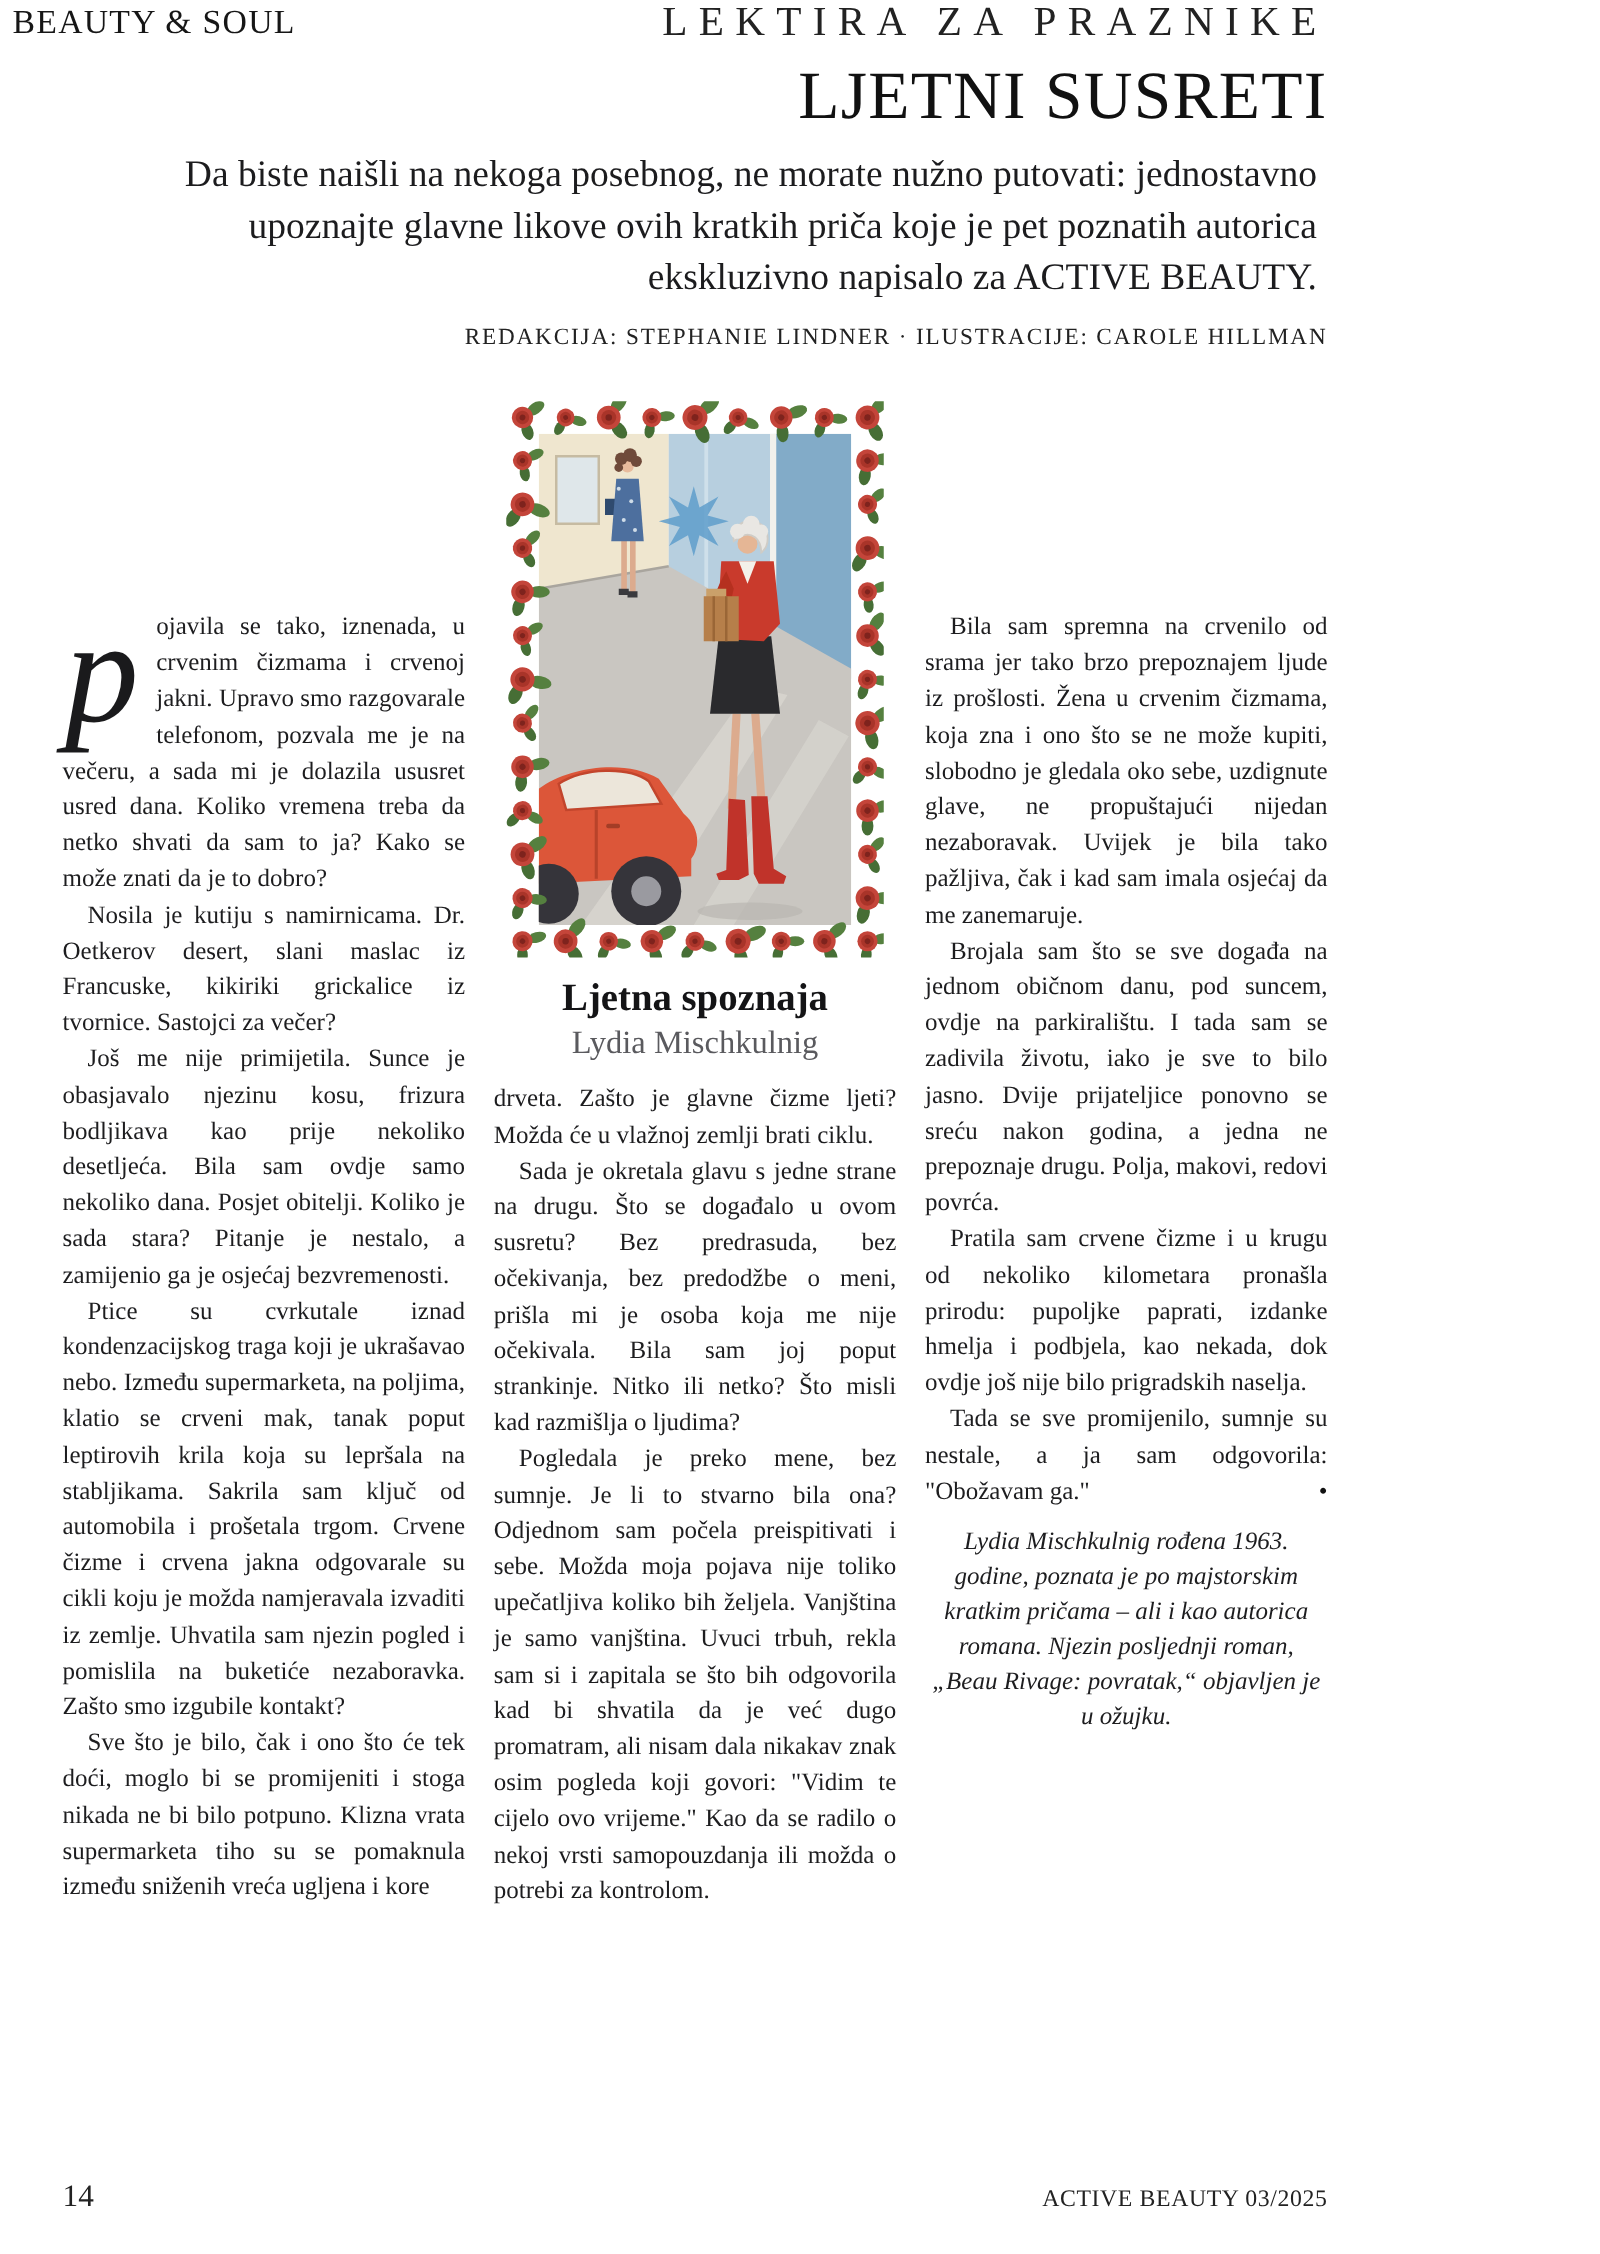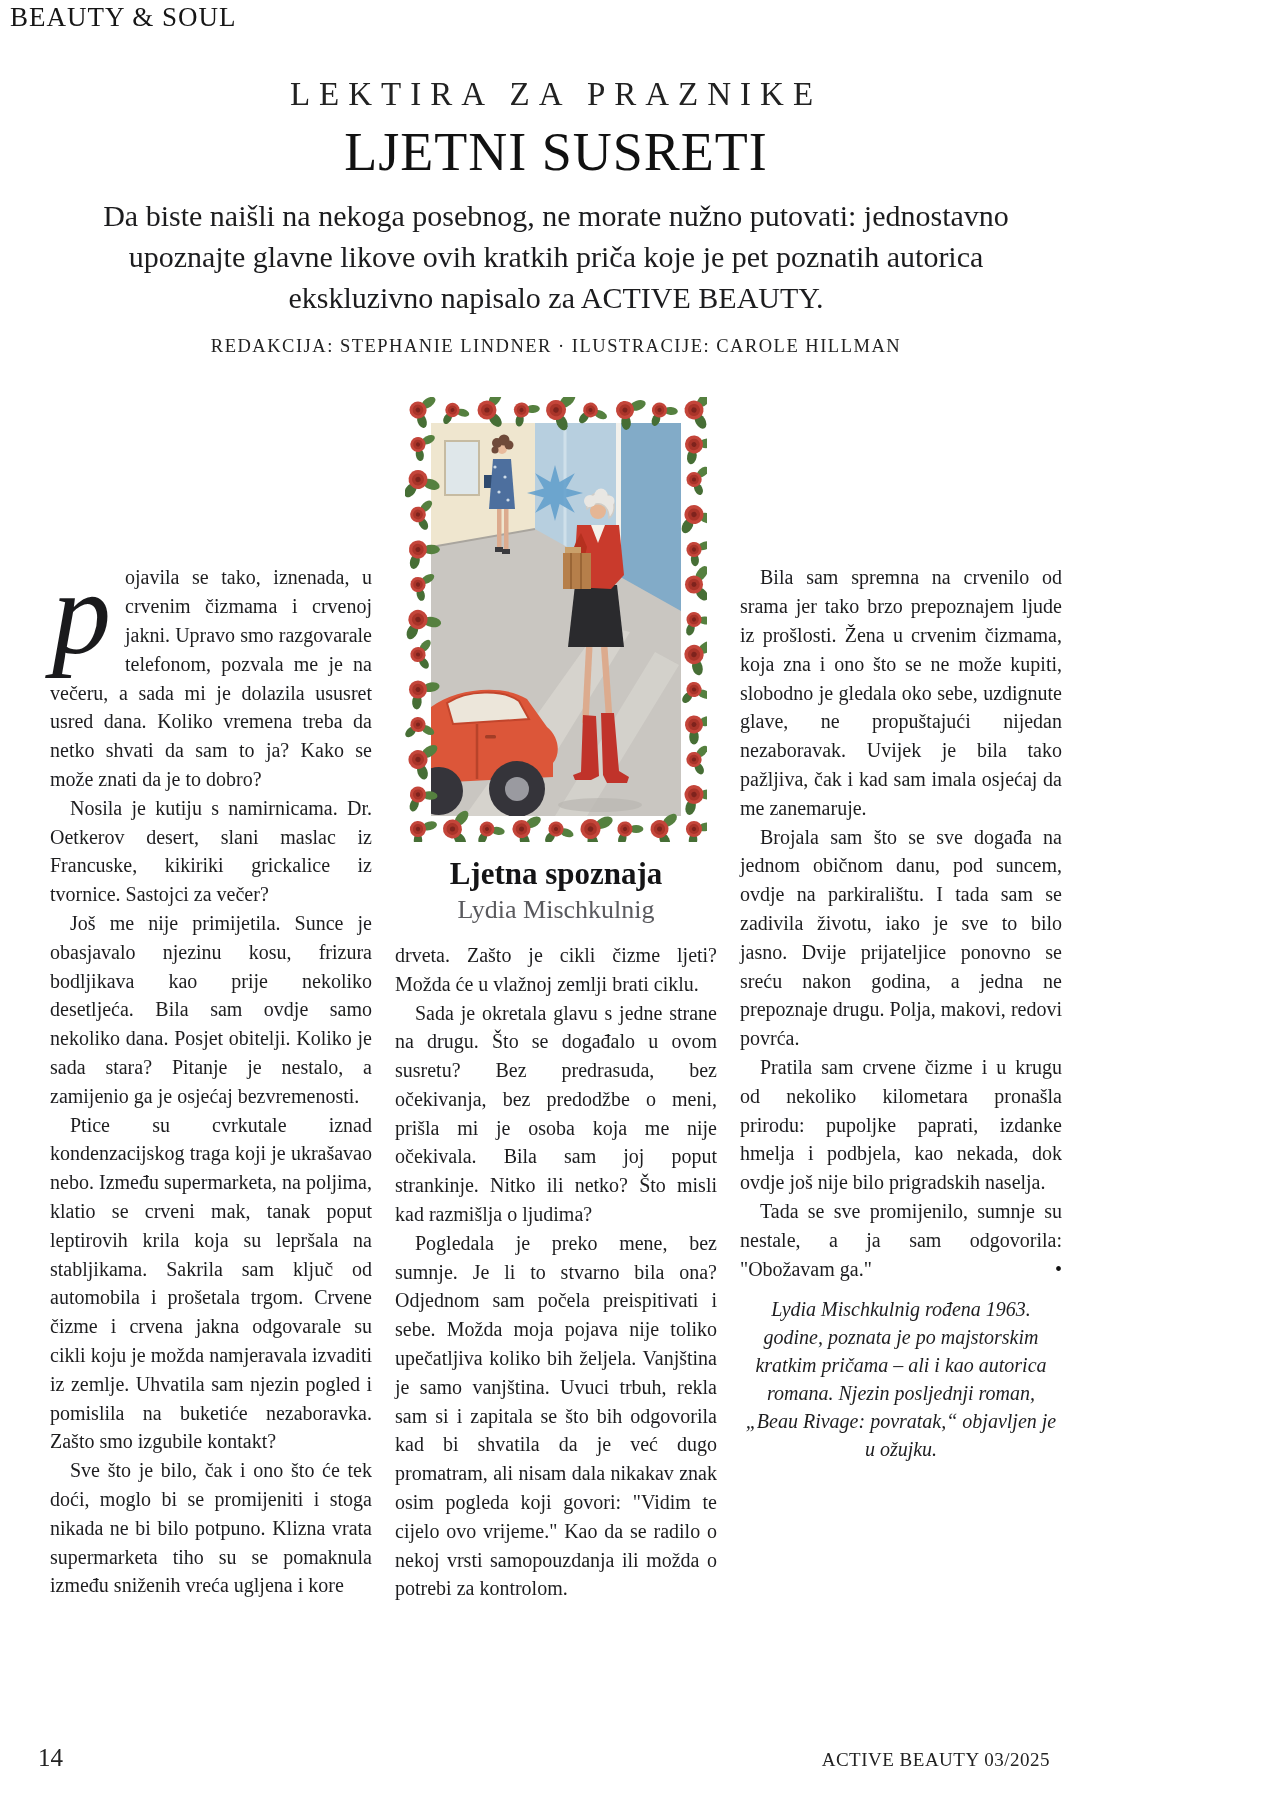--- a/index.html
+++ b/index.html
@@ -15,21 +15,21 @@
   }
   .masthead {
     position: absolute;
     top: 2px;
     left: 10px;
     font-size: 27px;
     letter-spacing: 1px;
     color: #161616;
   }
   .content { margin-left: 50px; width: 1012px; }
-  .intro { padding-top: 76px; text-align: center; }
+  .intro { text-align: right; }
   .kicker {
     font-size: 33px;
     letter-spacing: 9px;
     color: #222;
     margin-bottom: 12px;
     font-weight: 400;
   }
   .title {
     font-size: 54px;
     font-weight: 400;
@@ -94,21 +94,21 @@
     font-style: italic;
     text-align: center !important;
     text-indent: 0 !important;
     margin-top: 12px !important;
     font-size: 20px;
     line-height: 28px;
   }
   .end-dot { float: right; font-size: 20px; color: #111; }
   .footer {
     position: absolute;
-    left: 38px;
+    left: 50px;
     top: 1744px;
     width: 1012px;
     display: flex;
     justify-content: space-between;
     align-items: baseline;
   }
   .page-num { font-size: 25px; color: #222; }
   .issue { font-size: 19px; letter-spacing: 0.5px; color: #222; margin-left: 24px; }
 </style>
 </head>
@@ -266,21 +266,21 @@
               <use href="#rose" transform="translate(289,257.5) scale(1.02) rotate(25)"></use>
               <use href="#rose" transform="translate(289,292.5) scale(0.8) rotate(80)"></use>
               <use href="#rose" transform="translate(289,327.5) scale(0.95) rotate(40)"></use>
               <use href="#rose" transform="translate(289,362.5) scale(0.8) rotate(10)"></use>
               <use href="#rose" transform="translate(289,397.5) rotate(55)"></use>
             </g>
           </svg>
         </figure>
         <h2 class="story-title">Ljetna spoznaja</h2>
         <div class="byline">Lydia Mischkulnig</div>
-        <p class="no-indent">drveta. Zašto je cikli čizme ljeti? Možda će u vlažnoj zemlji brati ciklu.</p>
+        <p class="no-indent">drveta. Zašto je glavne čizme ljeti? Možda će u vlažnoj zemlji brati ciklu.</p>
         <p>Sada je okretala glavu s jedne strane na drugu. Što se događalo u ovom susretu? Bez predrasuda, bez očekivanja, bez predodžbe o meni, prišla mi je osoba koja me nije očekivala. Bila sam joj poput strankinje. Nitko ili netko? Što misli kad razmišlja o ljudima?</p>
         <p>Pogledala je preko mene, bez sumnje. Je li to stvarno bila ona? Odjednom sam počela preispitivati i sebe. Možda moja pojava nije toliko upečatljiva koliko bih željela. Vanjština je samo vanjština. Uvuci trbuh, rekla sam si i zapitala se što bih odgovorila kad bi shvatila da je već dugo promatram, ali nisam dala nikakav znak osim pogleda koji govori: "Vidim te cijelo ovo vrijeme." Kao da se radilo o nekoj vrsti samopouzdanja ili možda o potrebi za kontrolom.</p>
       </div>
 
       <div class="col side-col">
         <p>Bila sam spremna na crvenilo od srama jer tako brzo prepoznajem ljude iz prošlosti. Žena u crvenim čizmama, koja zna i ono što se ne može kupiti, slobodno je gledala oko sebe, uzdignute glave, ne propuštajući nijedan nezaboravak. Uvijek je bila tako pažljiva, čak i kad sam imala osjećaj da me zanemaruje.</p>
         <p>Brojala sam što se sve događa na jednom običnom danu, pod suncem, ovdje na parkiralištu. I tada sam se zadivila životu, iako je sve to bilo jasno. Dvije prijateljice ponovno se sreću nakon godina, a jedna ne prepoznaje drugu. Polja, makovi, redovi povrća.</p>
         <p>Pratila sam crvene čizme i u krugu od nekoliko kilometara pronašla prirodu: pupoljke paprati, izdanke hmelja i podbjela, kao nekada, dok ovdje još nije bilo prigradskih naselja.</p>
         <p><span>Tada se sve promijenilo, sumnje su nestale, a ja sam odgovorila: "Obožavam ga."</span><span class="end-dot">•</span></p>
         <p class="bio">Lydia Mischkulnig rođena 1963. godine, poznata je po majstorskim kratkim pričama – ali i kao autorica romana. Njezin posljednji roman, „Beau Rivage: povratak,“ objavljen je u ožujku.</p>

